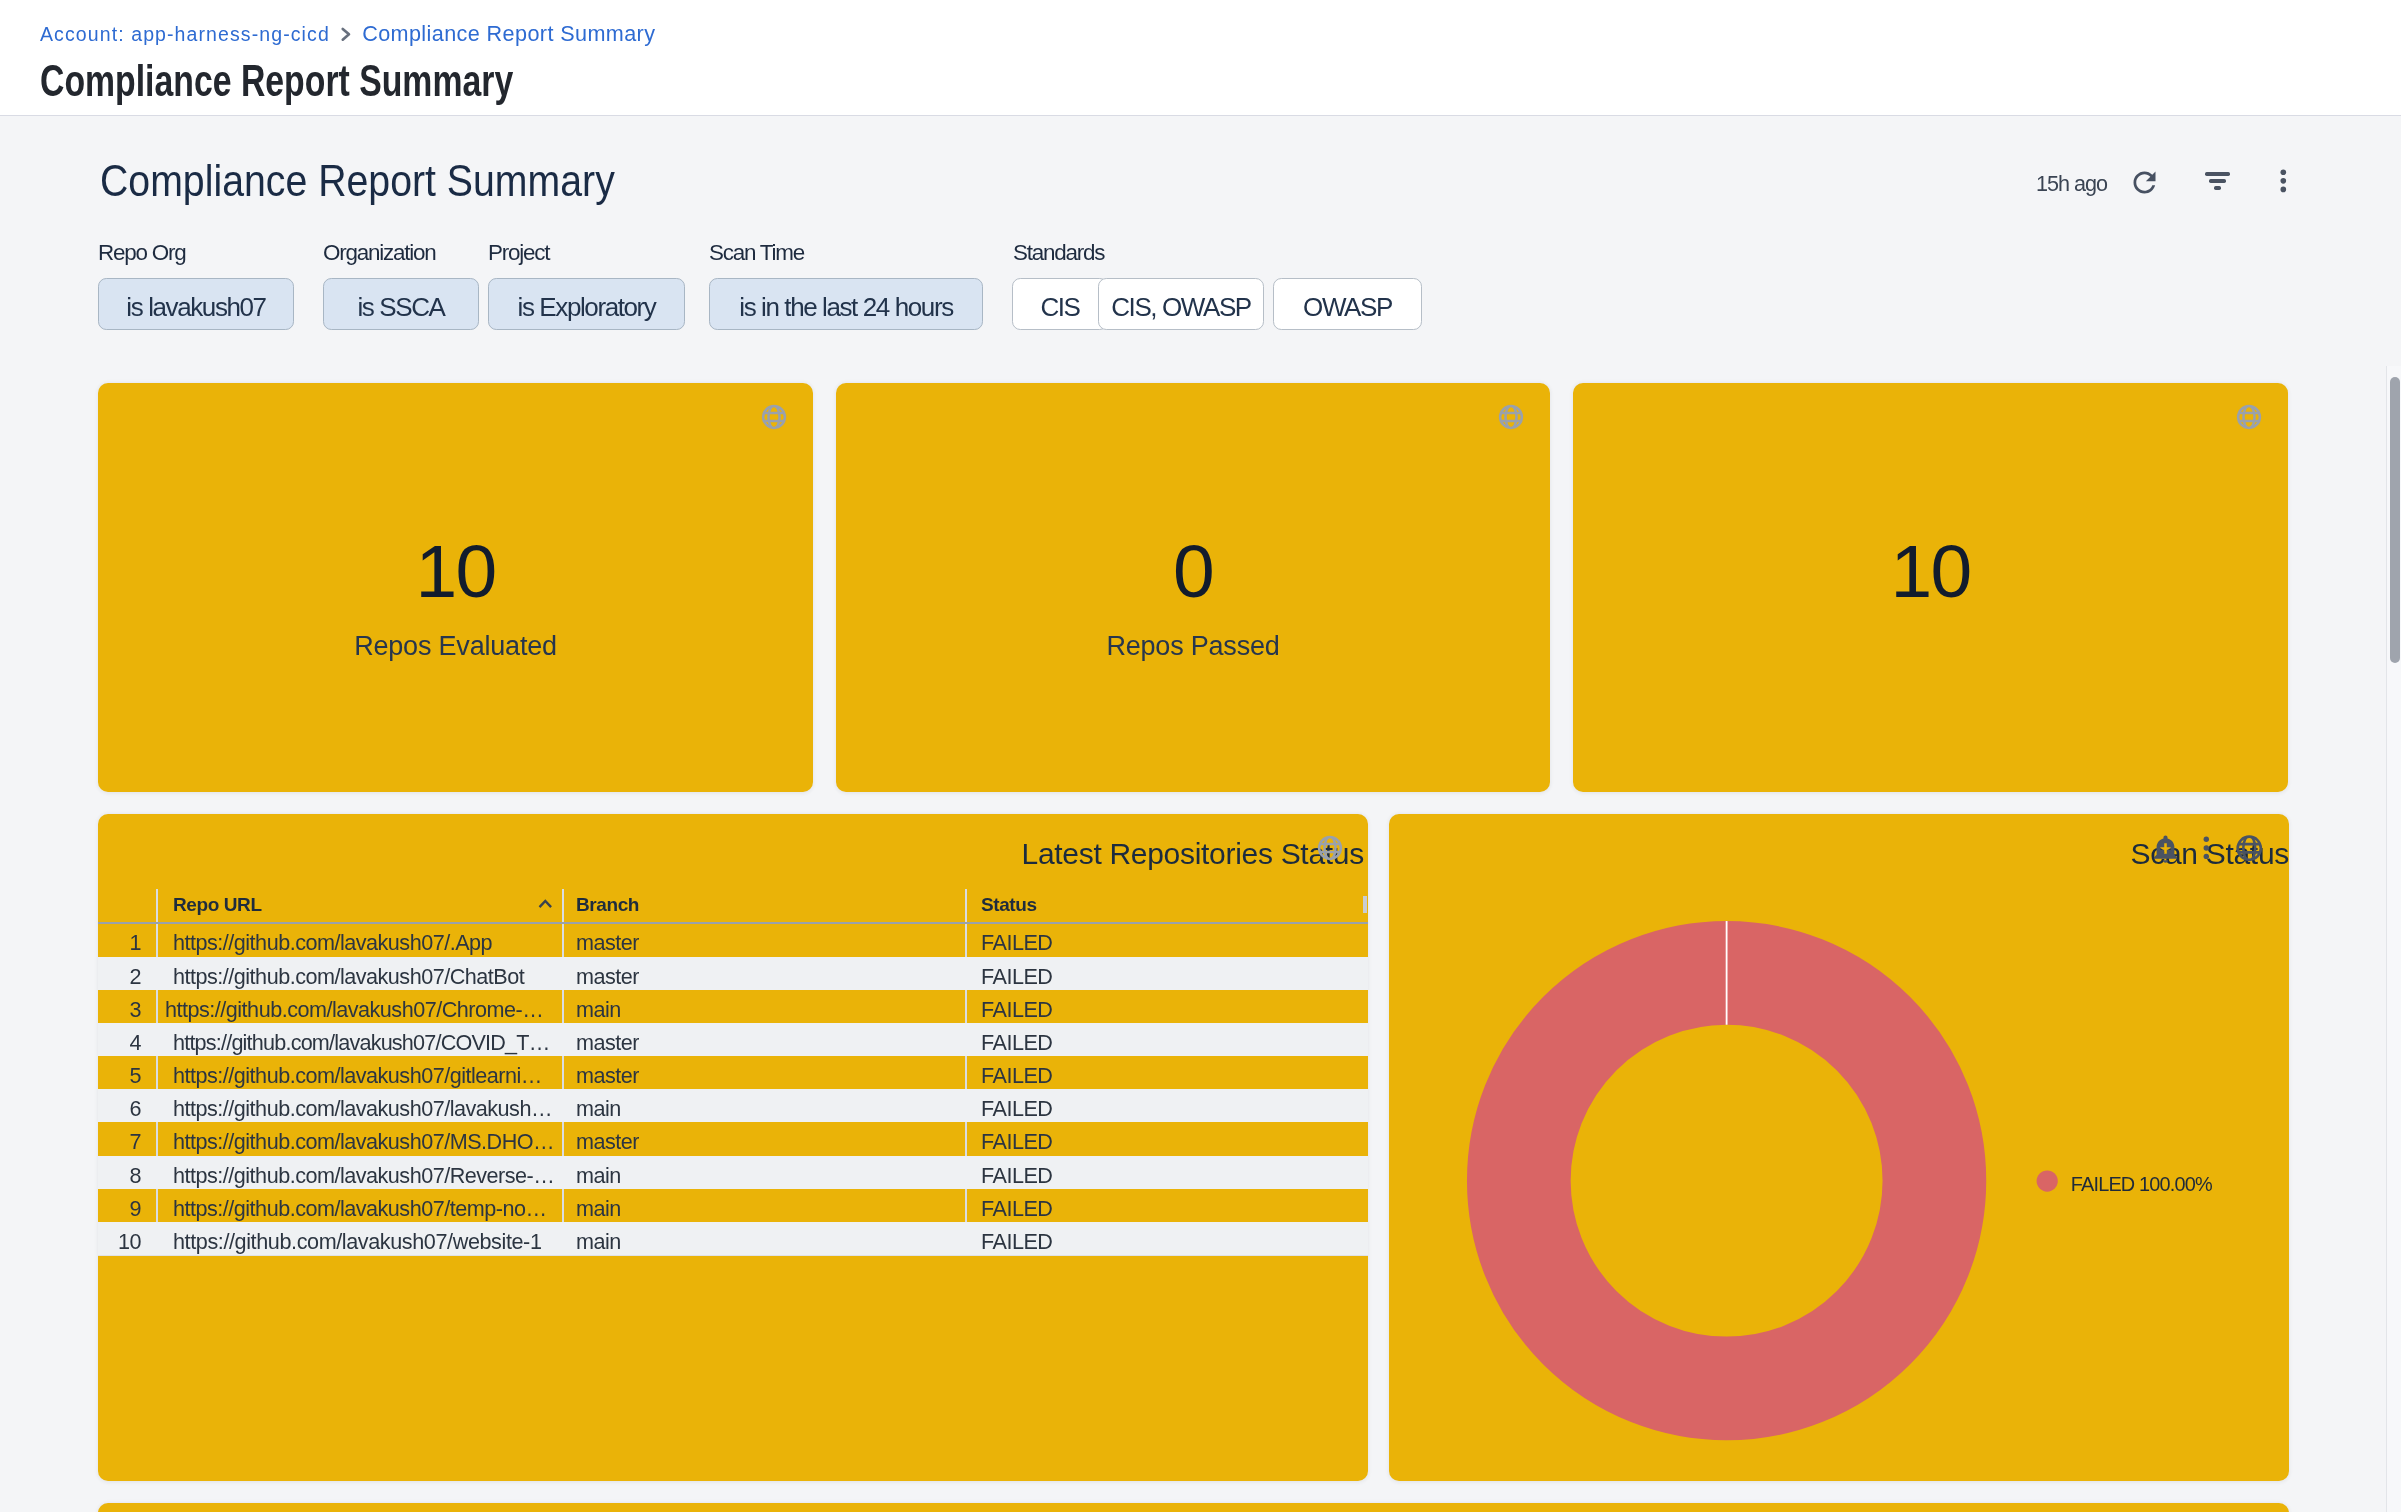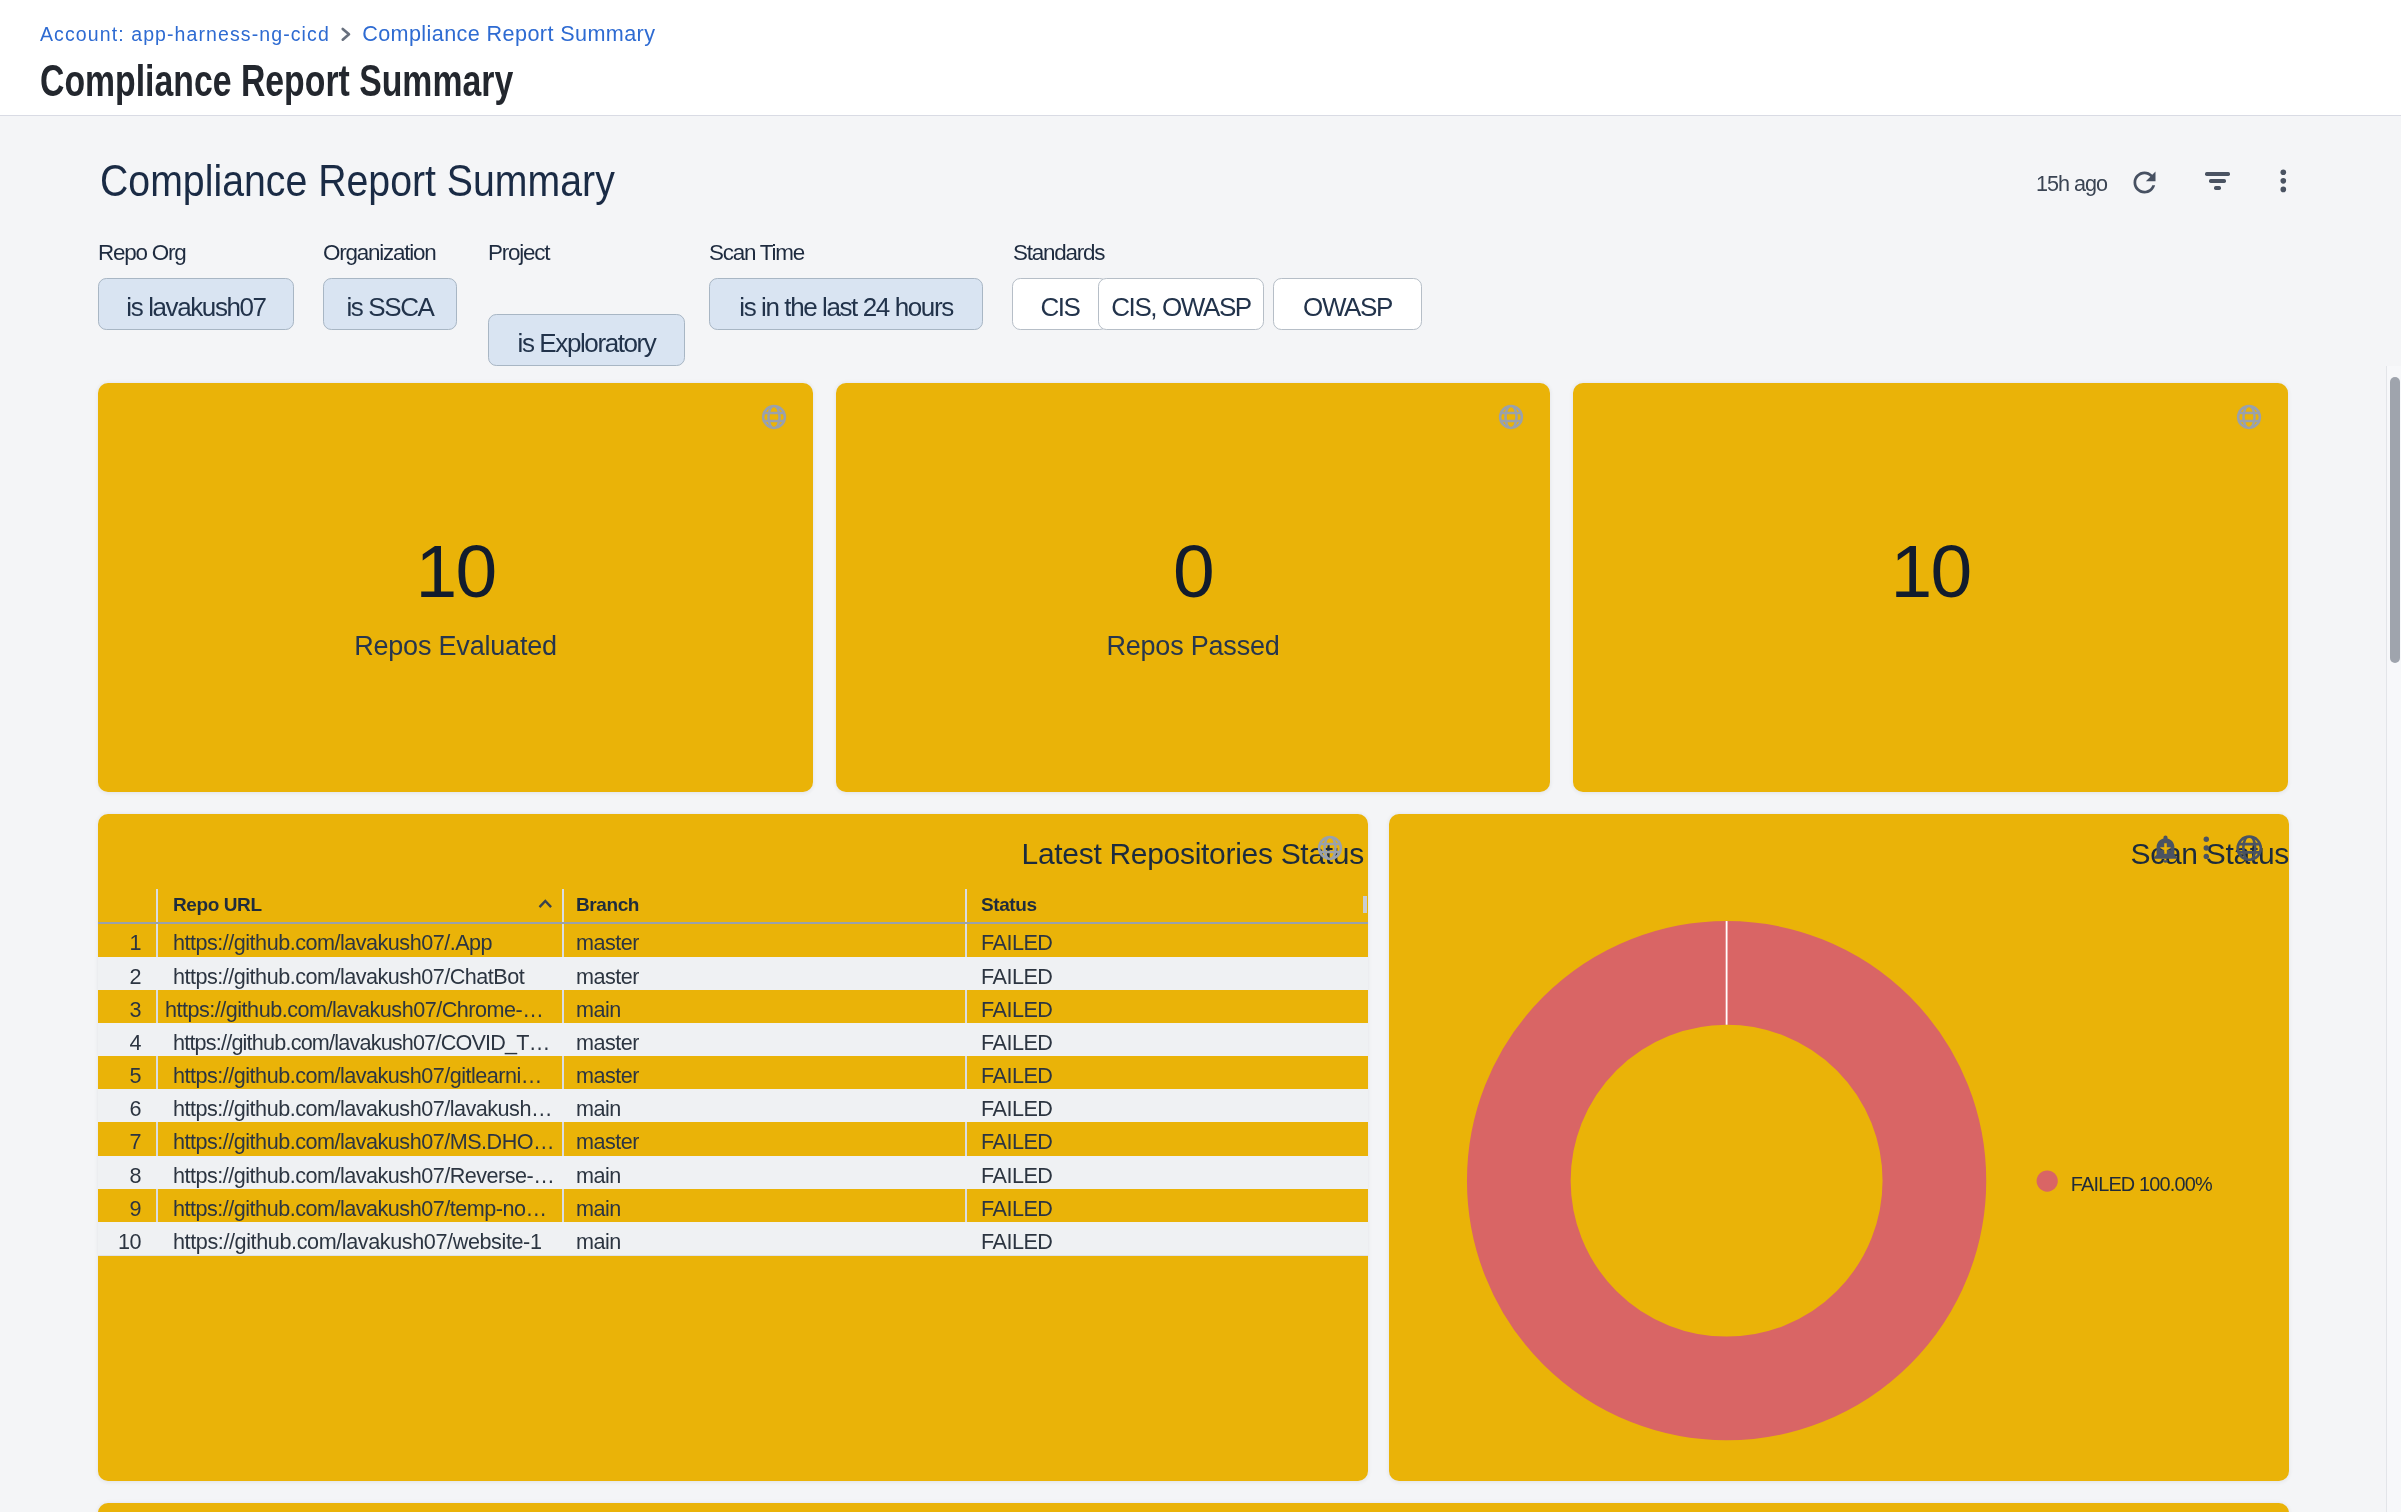--- a/index.html
+++ b/index.html
@@ -74,22 +74,22 @@
     </g>
   </svg>
 
 <div class="flabel" style="left:98px;">Repo Org</div>
 <div class="flabel" style="left:323px;">Organization</div>
 <div class="flabel" style="left:488px;">Project</div>
 <div class="flabel" style="left:709px;">Scan Time</div>
 <div class="flabel" style="left:1013px;">Standards</div>
 
 <div class="chip blue" style="left:98px; width:196px;">is lavakush07</div>
-<div class="chip blue" style="left:323px; width:134px;">is SSCA</div>
-<div class="chip blue" style="left:488px; width:197px;margin-top:36px;">is Exploratory</div>
+<div class="chip blue" style="left:323px; width:156px;">is SSCA</div>
+<div class="chip blue" style="left:488px; width:197px;">is Exploratory</div>
 <div class="chip blue" style="left:709px; width:274px;">is in the last 24 hours</div>
 <div class="chip white" style="left:1012px; width:96px;">CIS</div>
 <div class="chip white" style="left:1098px; width:166px;">CIS, OWASP</div>
 <div class="chip white" style="left:1273px; width:149px;">OWASP</div>
 
 <div class="card" style="left:98px; top:383px; width:715px; height:409px;">
   <div class="statnum">10</div>
   <div class="statlab">Repos Evaluated</div>
 </div>
 <div class="card" style="left:836px; top:383px; width:714px; height:409px;">

